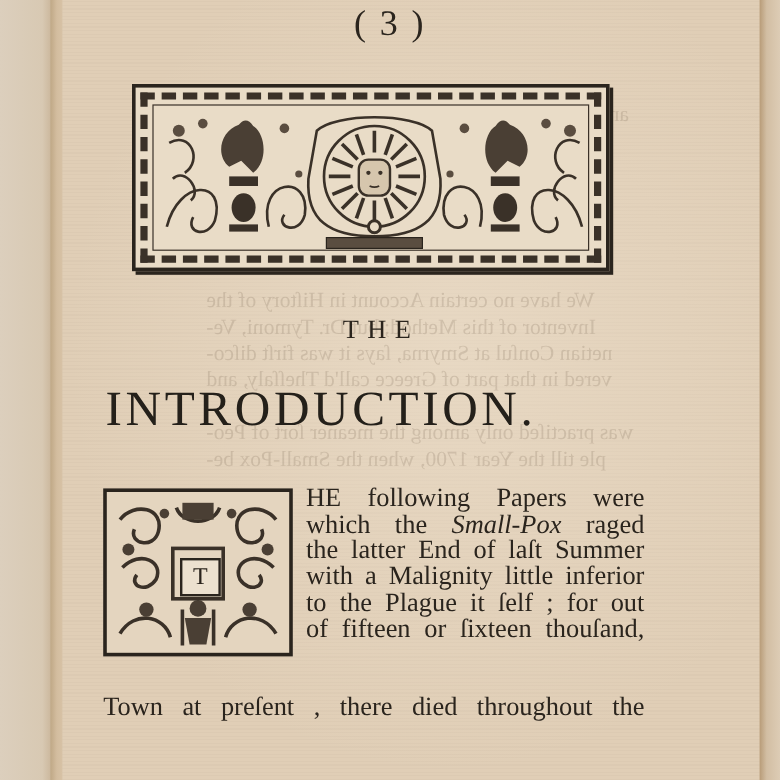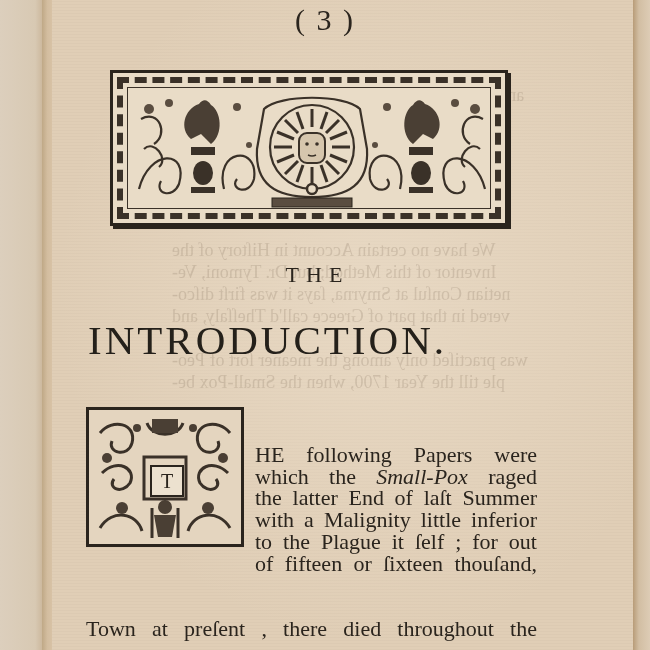--- a/index.html
+++ b/index.html
@@ -58,21 +58,21 @@
     .initial-block {
       position:absolute; left:86px; top:407px; width:158px; height:140px;
       box-sizing:border-box; border:3px solid #2a241d; background:#e4d5bf;
     }
     .initial-block svg { position:absolute; left:3px; top:3px; }
     .initial-letter {
       position:absolute; left:61px; top:55px; width:30px; height:28px;
       background:#ece1cf; border:2px solid #2a241d;
       font-size:20px; text-align:center; line-height:28px;
     }
-    .body-text { position:absolute; font-size:22px; line-height:21.7px; color:#2a241d;margin-top:40px; }
+    .body-text { position:absolute; font-size:22px; line-height:21.7px; color:#2a241d; }
     .line { display:block; white-space:nowrap; text-align:justify; text-align-last:justify; }
     .indented { left:255px; width:282px; top:404px; }
     .full { left:86px; width:451px; top:578px; }
     i { font-style:italic; }
   </style>
 </head>
 <body>
 
 <div class="left-page"></div>
 <div class="gutter"></div>

